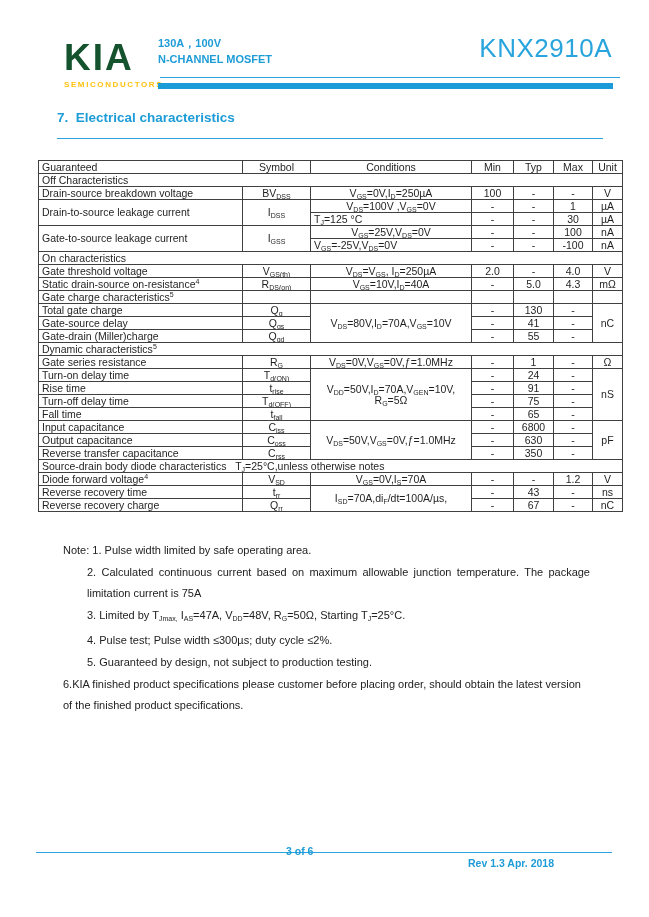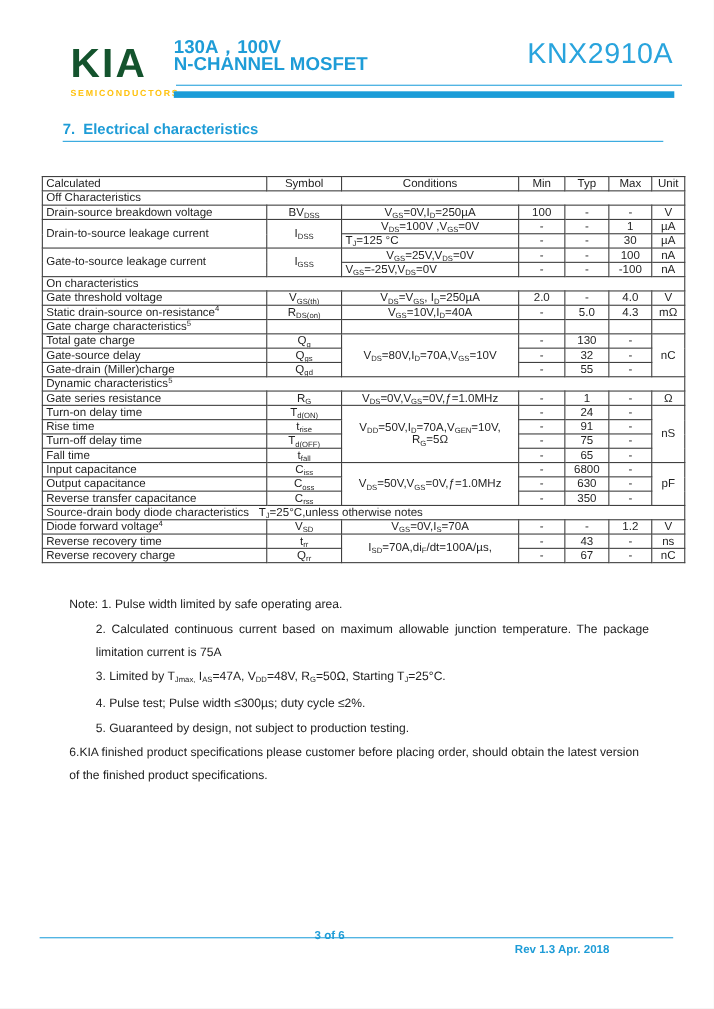--- a/index.html
+++ b/index.html
@@ -9,29 +9,29 @@
     margin:0 auto;
   }
   
   .hdr-logo{position:absolute;left:64px;top:38px;}
   .hdr-logo .logo-main{
     font-size:37px;font-weight:bold;color:#14532d;letter-spacing:2px;line-height:40px;
   }
   .hdr-logo .logo-sub{
     font-size:8px;font-weight:bold;color:#ffc20e;letter-spacing:1.6px;margin-top:2px;
   }
-  .hdr-mid{position:absolute;left:158px;top:35px;color:#1e9cd7;font-weight:bold;font-size:17px;line-height:16px;}
+  .hdr-mid{position:absolute;left:158px;top:35px;color:#1e9cd7;font-weight:bold;font-size:11px;line-height:16px;}
   .hdr-part{position:absolute;right:37px;top:33px;color:#29a4dd;font-size:26px;font-weight:normal;letter-spacing:0.5px;}
   .hdr-thinline{position:absolute;left:160px;top:77px;width:460px;height:0;border-top:1.5px solid #29a4dd;}
   .hdr-bar{position:absolute;left:158px;top:83px;width:455px;height:6px;background:#1b9cd8;}
   
   .sec-head{
     position:absolute;left:57px;top:110px;width:546px;
     color:#1e9cd7;font-size:13.5px;font-weight:bold;
-    border-bottom:1.5px solid #29a4dd;padding-bottom:3px;
+    border-bottom:1.5px solid #29a4dd;padding-bottom:13px;
   }
   
   .tbl-note{
     position:absolute;left:38px;top:143px;width:522px;
     text-align:right;font-size:11px;color:#2a2a2a;
   }
   .dtable{
     position:absolute;left:38px;top:160px;
     border-collapse:collapse;table-layout:fixed;width:584px;
   }
@@ -80,21 +80,21 @@
       <col style="width:204px">
         <col style="width:68px">
         <col style="width:161px">
       <col style="width:42px">
         <col style="width:40px">
         <col style="width:39px">
         <col style="width:30px">
     </colgroup>
     <tbody id="tbl-body">
         <tr>
-          <td class="c-left">Calculated</td>
+          <td class="c-left">Guaranteed</td>
           <td>Symbol</td>
           <td>Conditions</td>
           <td>Min</td>
           <td>Typ</td>
           <td>Max</td>
           <td>Unit</td>
         </tr>
         <tr>
           <td colspan="7" class="c-left">Off Characteristics</td>
         </tr>
@@ -175,21 +175,21 @@
           <td rowspan="3">V<sub>DS</sub>=80V,I<sub>D</sub>=70A,V<sub>GS</sub>=10V</td>
           <td>-</td>
           <td>130</td>
           <td>-</td>
           <td rowspan="3">nC</td>
         </tr>
         <tr>
           <td class="c-left">Gate-source delay</td>
           <td>Q<sub>gs</sub></td>
           <td>-</td>
-          <td>32</td>
+          <td>41</td>
           <td>-</td>
         </tr>
         <tr>
           <td class="c-left">Gate-drain (Miller)charge</td>
           <td>Q<sub>gd</sub></td>
           <td>-</td>
           <td>55</td>
           <td>-</td>
         </tr>
         <tr>

